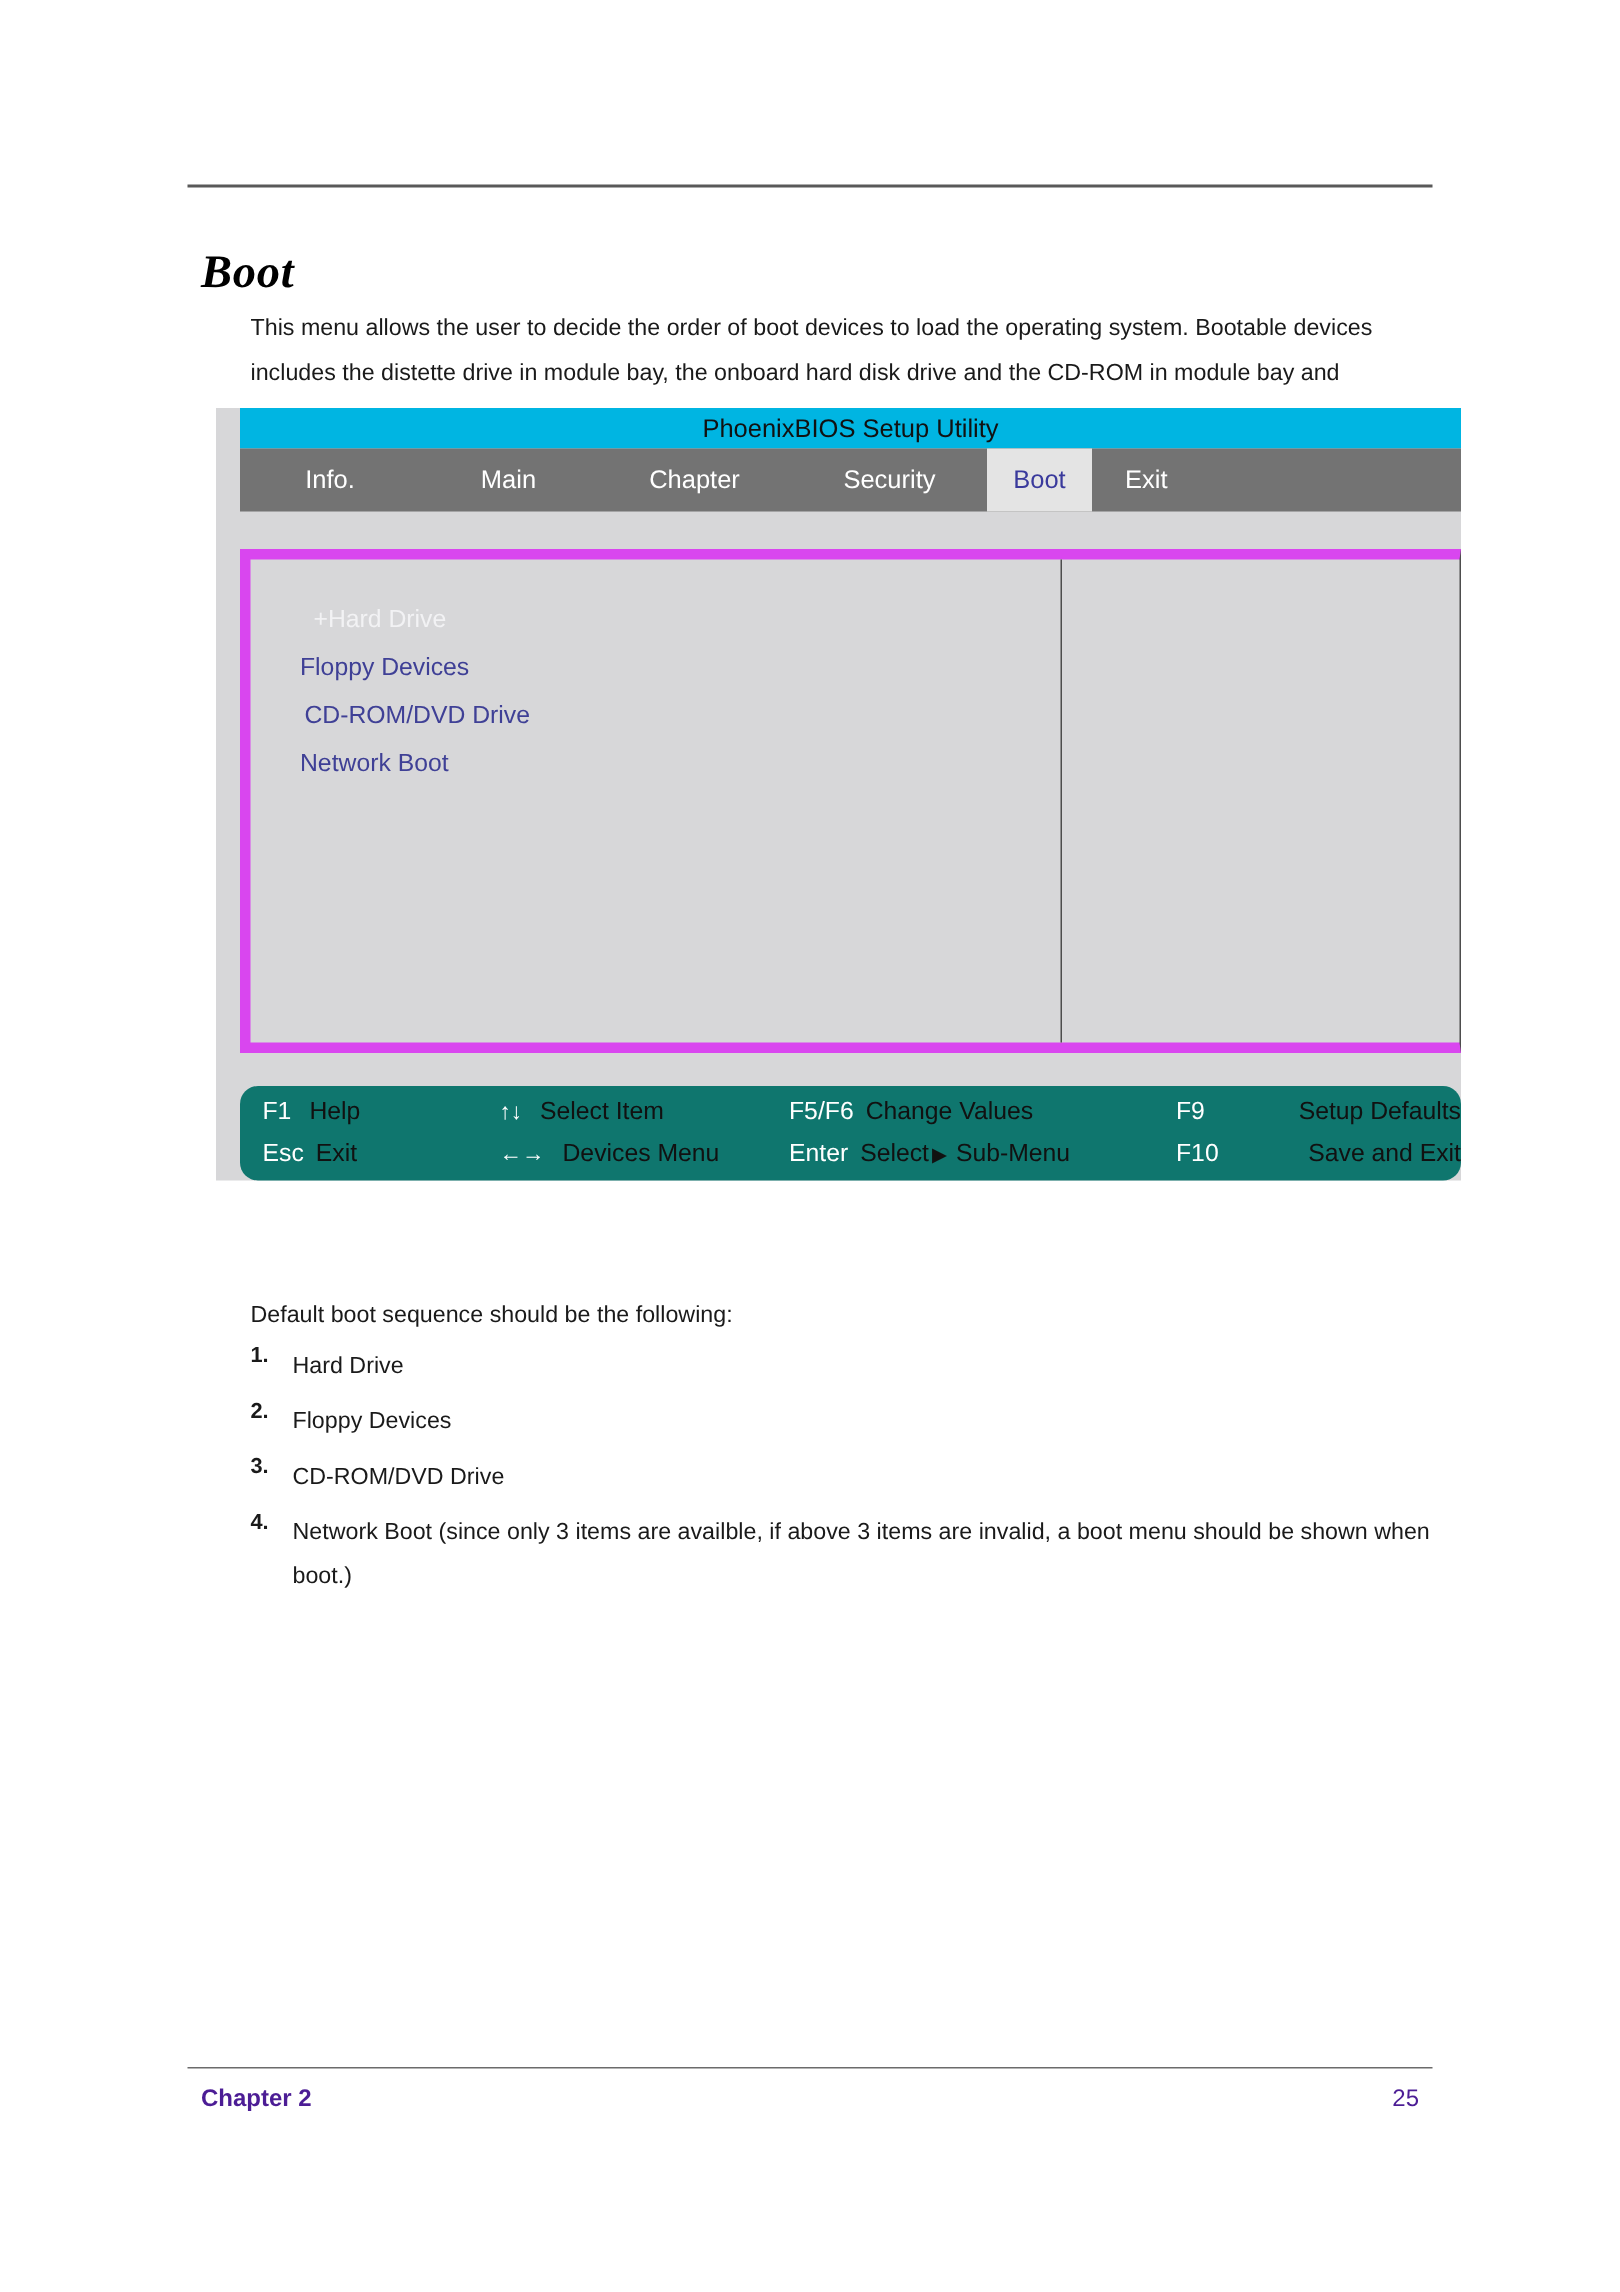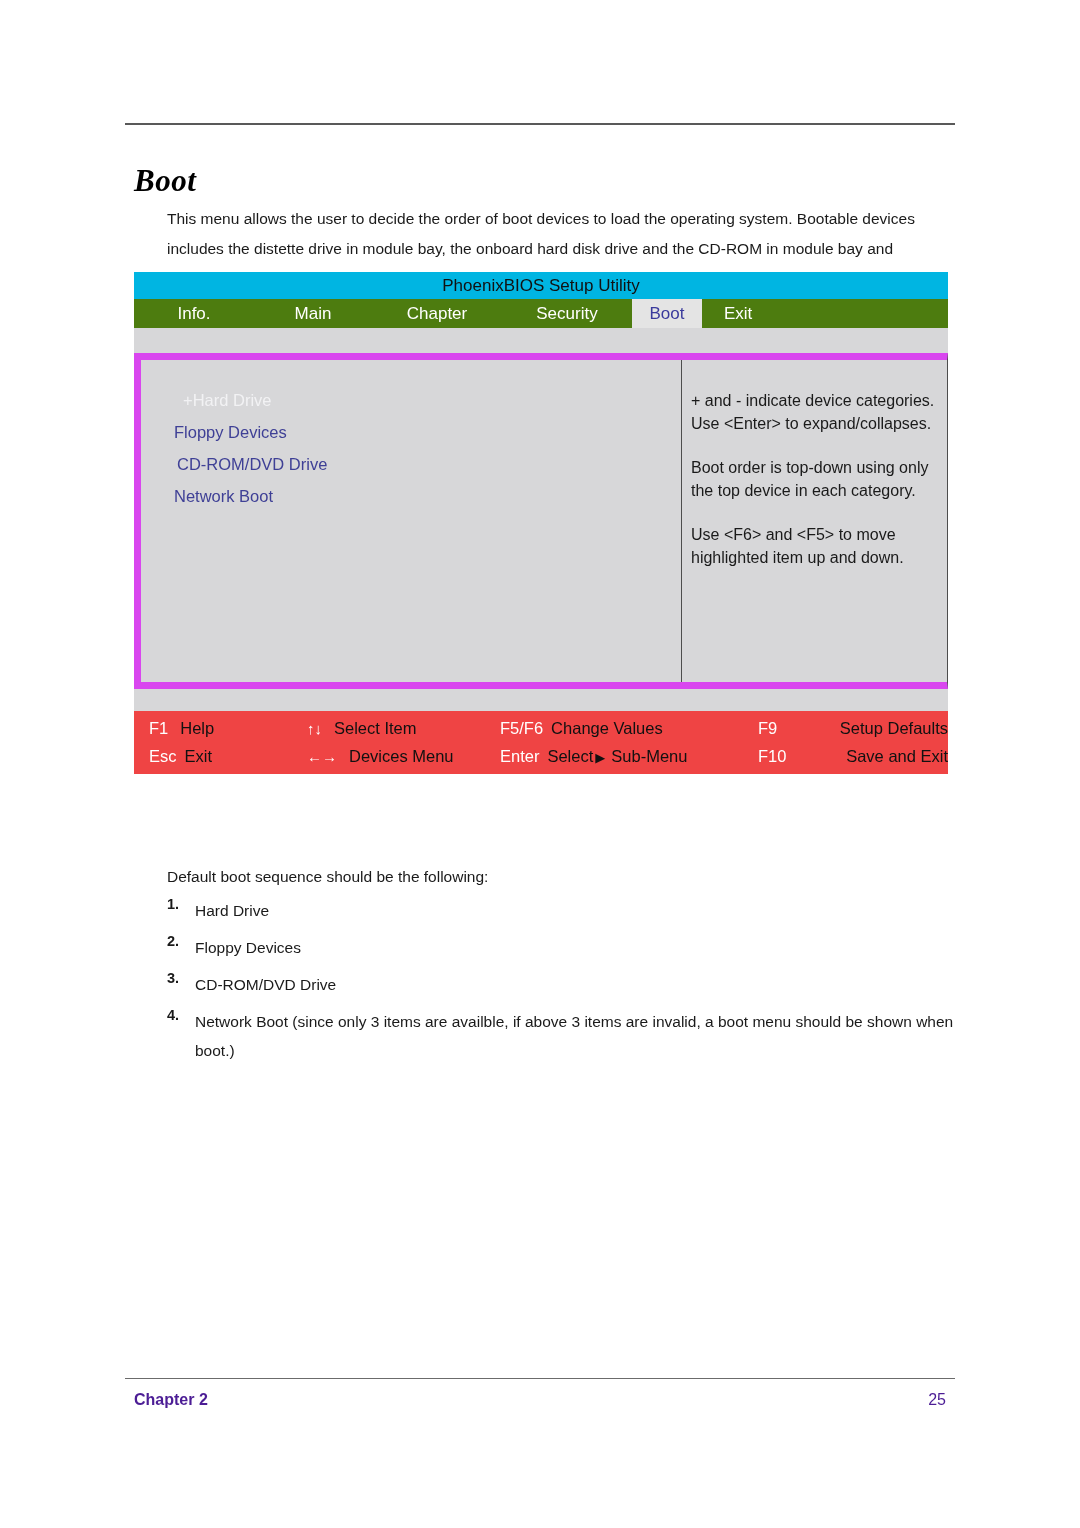--- a/index.html
+++ b/index.html
@@ -45,37 +45,38 @@
     top: 188px;
     width: 760px;
     font-size: 15.5px;
     line-height: 30px;
     color: #1a1a1a;
   }
 
   
   .bios {
     position: absolute;
-    left: 134px;
+    left: 144px;
     top: 272px;
     width: 814px;
     background: #d7d7d9;
+    padding-left: 16px;
   }
   .bios-title {
     height: 27px;
     background: #00b5e2;
     color: #111;
     font-size: 17px;
     display: flex;
     align-items: center;
     justify-content: center;
   }
   .bios-tabs {
-    height: 29px;
-    background: #4d7c0f;
+    height: 42px;
+    background: #737373;
     display: flex;
     align-items: stretch;
     position: relative;
   }
   .bios-tab {
     color: #ffffff;
     font-size: 17px;
     display: flex;
     align-items: center;
     justify-content: center;
@@ -150,22 +151,23 @@
     color: #1a1a1a;
     margin-bottom: 22px;
   }
 
   .bios-footgap {
     height: 22px;
     background: #d7d7d9;
   }
 
   .bios-keys {
-    background: #ef4444;
+    background: #0f766e;
     padding: 3px 0 4px 0;
+    border-radius: 12px;
   }
   .key-row {
     display: flex;
     align-items: center;
     height: 28px;
   }
   .key-cell {
     display: flex;
     align-items: baseline;
   }
@@ -257,25 +259,20 @@
   <div class="bios-body">
 
     <div class="bios-left">
       <div class="boot-item selected pad1">+Hard Drive</div>
       <div class="boot-item pad2">Floppy Devices</div>
       <div class="boot-item pad3">CD-ROM/DVD Drive</div>
       <div class="boot-item pad4">Network Boot</div>
     </div>
 
     <div class="bios-right">
-      <div class="help-body">
-        <div class="help-para">+ and - indicate device categories. Use  &lt;Enter&gt; to expand/collapses.</div>
-        <div class="help-para">Boot order is top-down using only the top device in each category.</div>
-        <div class="help-para">Use &lt;F6&gt; and &lt;F5&gt; to move highlighted item up and down.</div>
-      </div>
     </div>
 
   </div>
 
   <div class="bios-footgap"></div>
 
   <div class="bios-keys">
 
     <div class="key-row">
       <div class="key-cell kc-1">

